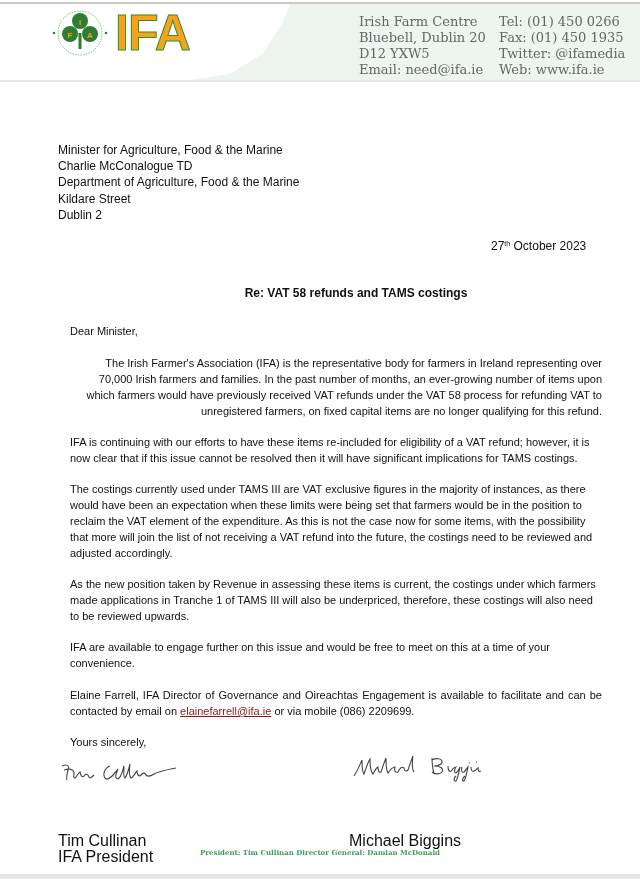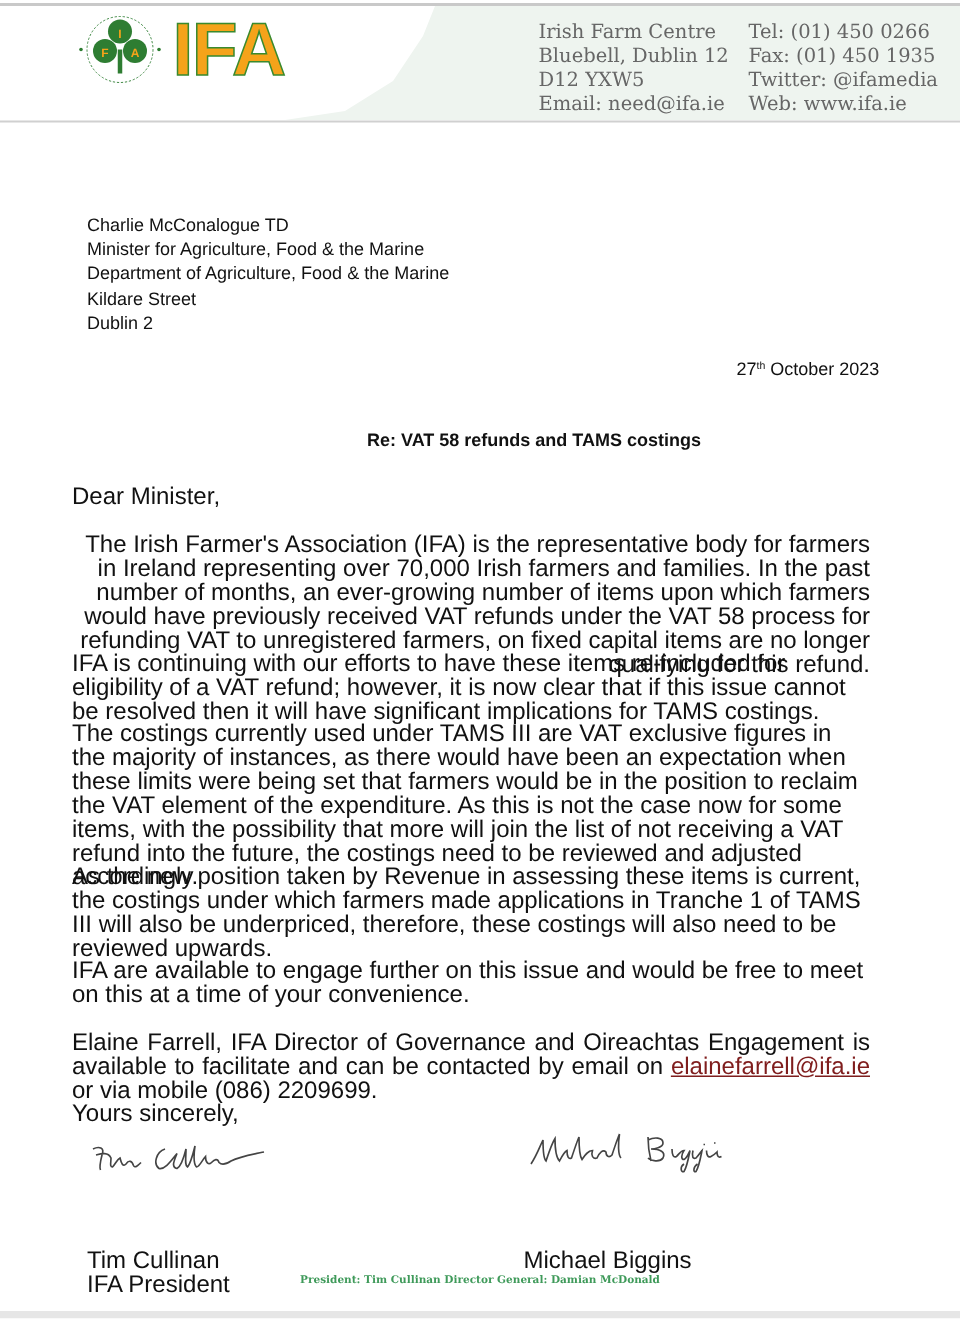--- a/index.html
+++ b/index.html
@@ -30,21 +30,21 @@
     -webkit-text-stroke: 1px #3a8a2e;
     line-height: 62px;
   }
   .contact { position: absolute; top: 14px; font-family: "DejaVu Serif", serif; font-size: 13px; color: #666; line-height: 16px; }
   .contact.left { left: 359px; }
   .contact.right { left: 499px; }
   .addr { position: absolute; left: 58px; top: 142px; font-size: 12px; line-height: 16.2px; }
   .date { position: absolute; left: 491px; top: 239px; font-size: 12px; }
   .date sup { font-size: 7px; vertical-align: 4px; }
   .subject { position: absolute; left: 0; width: 640px; top: 286px; text-align: center; font-weight: bold; font-size: 12px; margin-left: 36px; }
-  .body-text { position: absolute; left: 48px; width: 532px; font-size: 16px; line-height: 15.9px; }
+  .body-text { position: absolute; left: 70px; width: 532px; font-size: 11px; line-height: 15.9px; }
   .body-text p { margin: 0; }
   .justify { text-align: justify; text-align-last: left; }
   a.email { color: #7f1d1d; text-decoration: underline; }
   .sig { position: absolute; }
   .signame { position: absolute; font-size: 16px; line-height: 15.6px; margin-top: 33px; }
   .footer { position: absolute; left: 0; width: 640px; top: 848px; text-align: center; font-family: "DejaVu Serif", serif; font-size: 7px; font-weight: bold; color: #3f9a5a; }
   .bottom-rule { position: absolute; left: 0; top: 874px; width: 640px; height: 5px; background: #e6e6e6; }
 </style>
 </head>
 <body>
@@ -68,34 +68,34 @@
   <text x="40" y="22" font-family="Liberation Sans, sans-serif" font-size="8" font-weight="bold" fill="#f5a31a" text-anchor="middle">I</text>
   <text x="30" y="35" font-family="Liberation Sans, sans-serif" font-size="8" font-weight="bold" fill="#f5a31a" text-anchor="middle">F</text>
   <text x="50" y="35" font-family="Liberation Sans, sans-serif" font-size="8" font-weight="bold" fill="#f5a31a" text-anchor="middle">A</text>
   <circle cx="14" cy="30" r="1.2" fill="#2e7d32"></circle>
   <circle cx="66" cy="30" r="1.2" fill="#2e7d32"></circle>
 </svg>
 <div class="logo-text">IFA</div>
 
 <div class="contact left">
   <div>Irish Farm Centre</div>
-  <div>Bluebell, Dublin 12</div>
+  <div>Bluebell, Dublin 20</div>
   <div>D12 YXW5</div>
   <div>Email: need@ifa.ie</div>
 </div>
 <div class="contact right">
   <div>Tel: (01) 450 0266</div>
   <div>Fax: (01) 450 1935</div>
   <div>Twitter: @ifamedia</div>
   <div>Web: www.ifa.ie</div>
 </div>
 
 <div class="addr">
+  <div>Minister for Agriculture, Food &amp; the Marine</div>
   <div>Charlie McConalogue TD</div>
-  <div>Minister for Agriculture, Food &amp; the Marine</div>
   <div>Department of Agriculture, Food &amp; the Marine</div>
   <div>Kildare Street</div>
   <div>Dublin 2</div>
 </div>
 
 <div class="date"><span>27</span><sup>th</sup><span> October 2023</span></div>
 
 <div class="subject">Re: VAT 58 refunds and TAMS costings</div>
 
 <div class="body-text" style="top:324px;">Dear Minister,</div>

